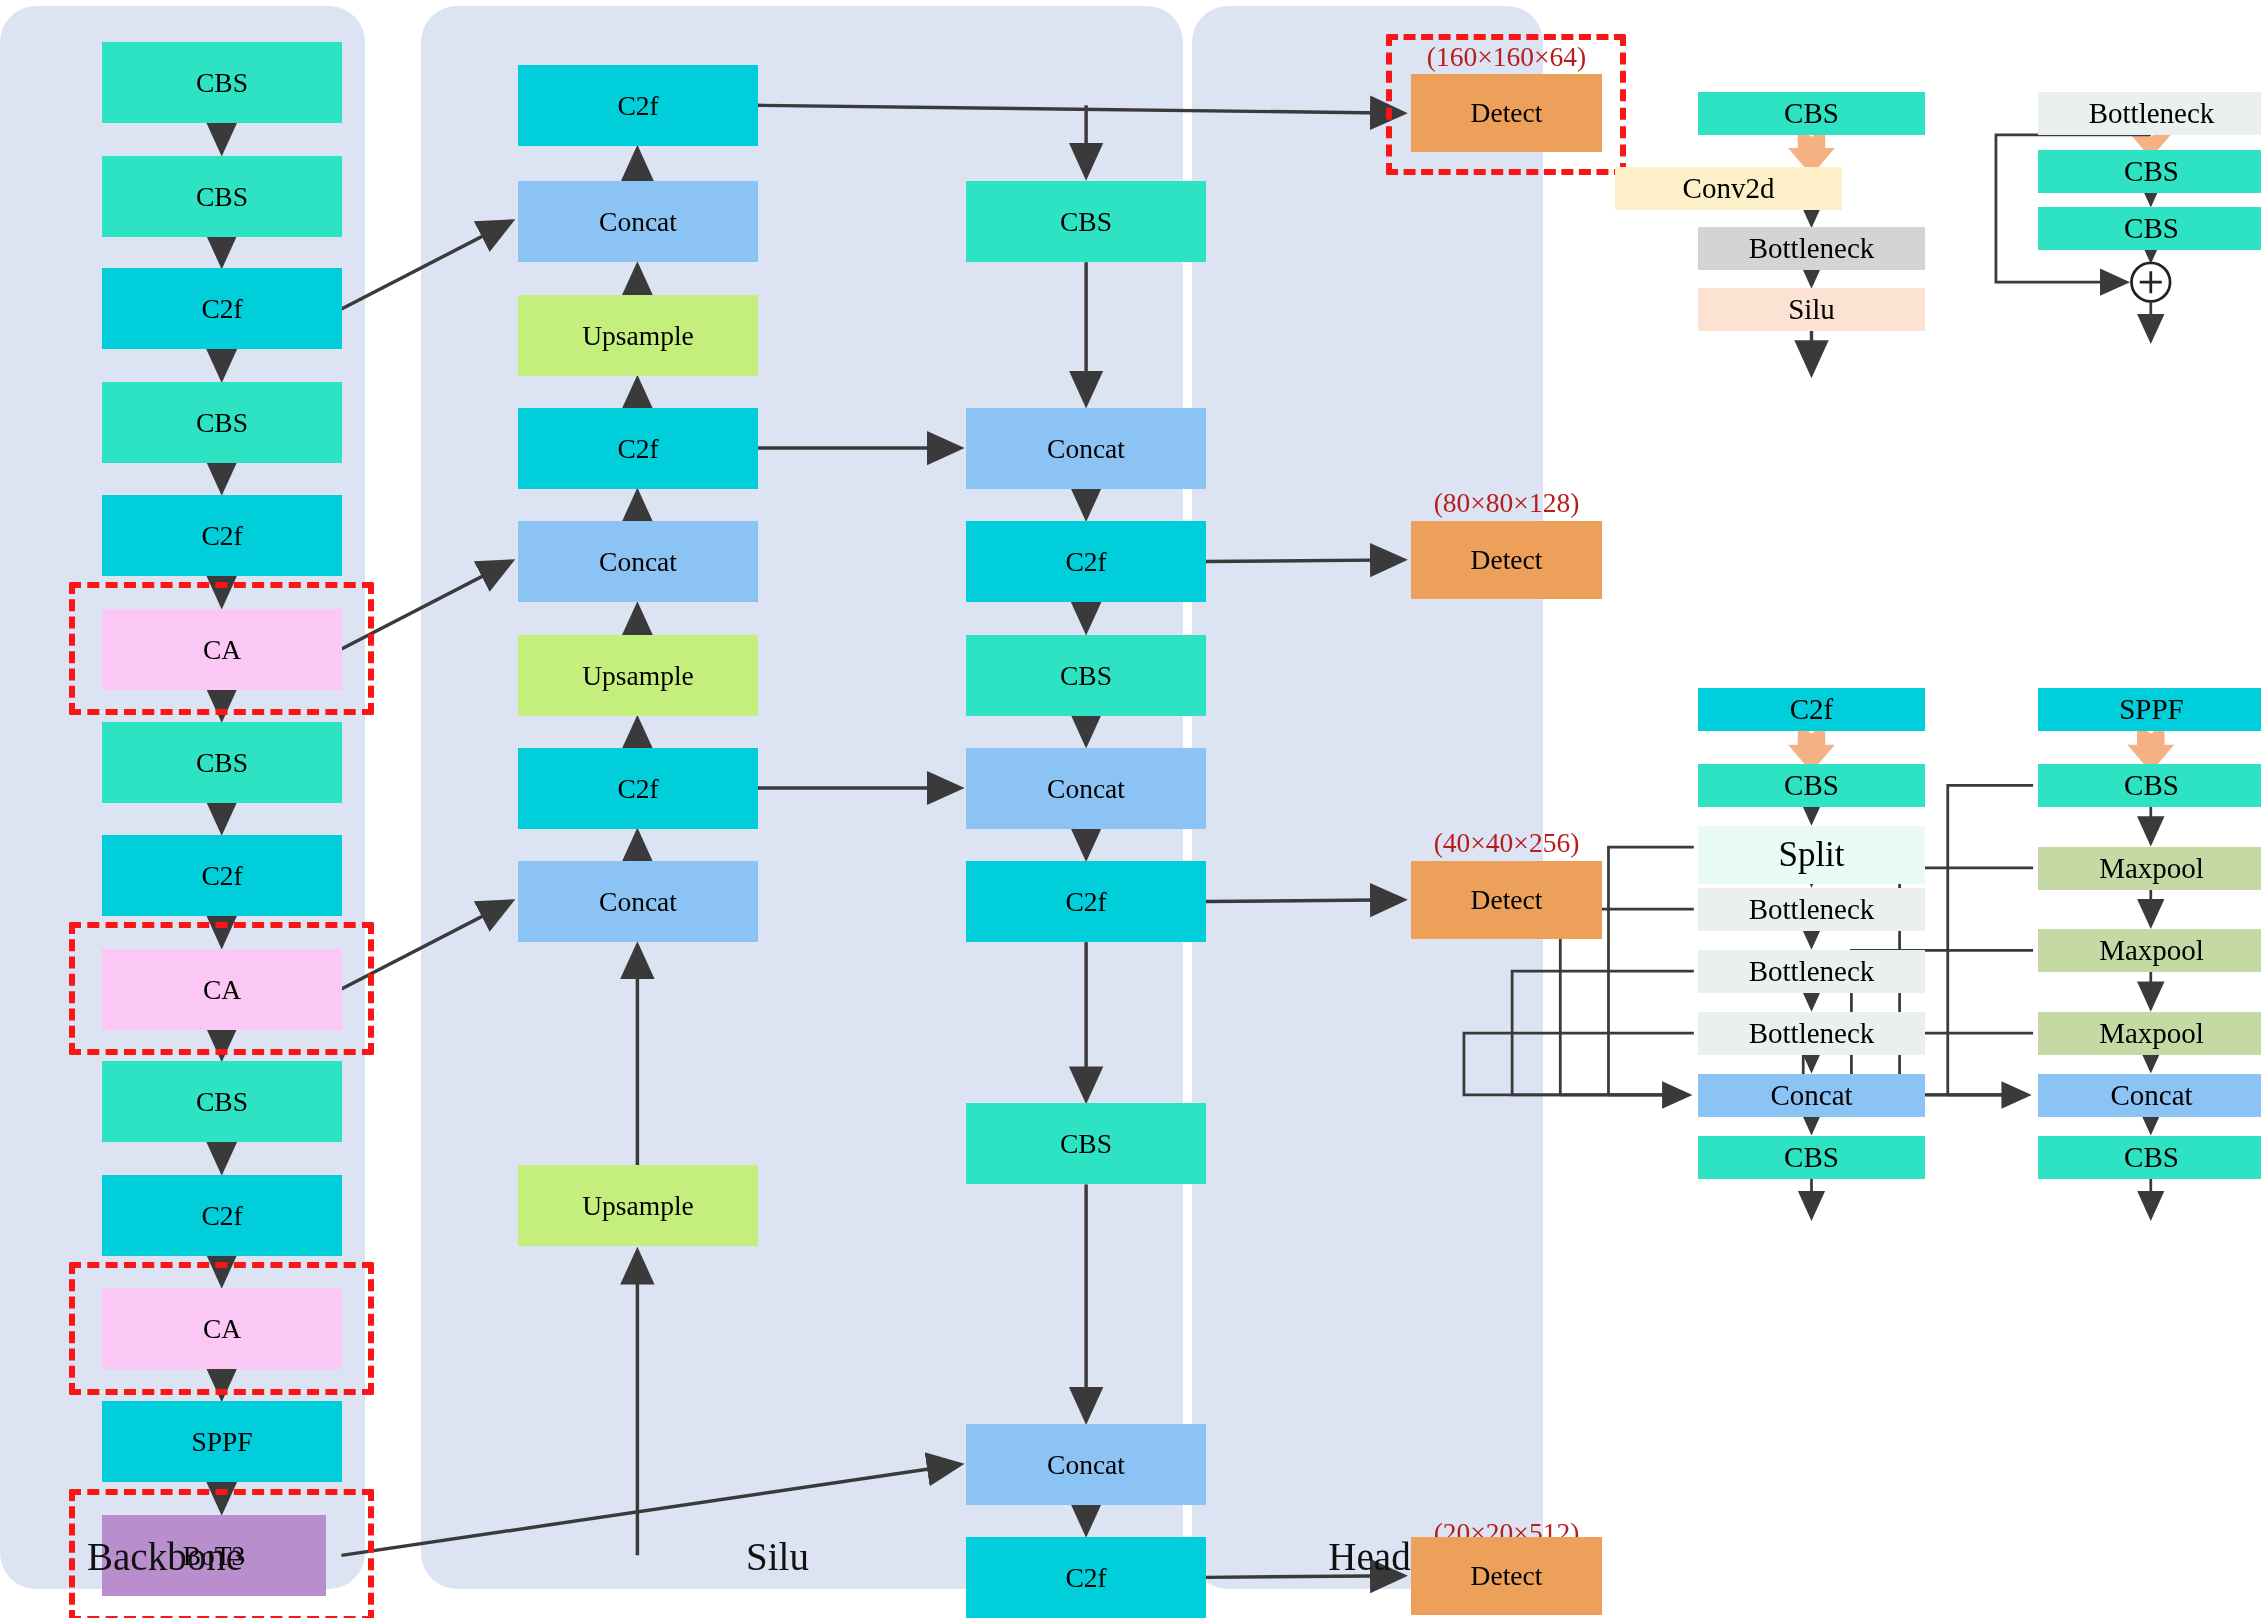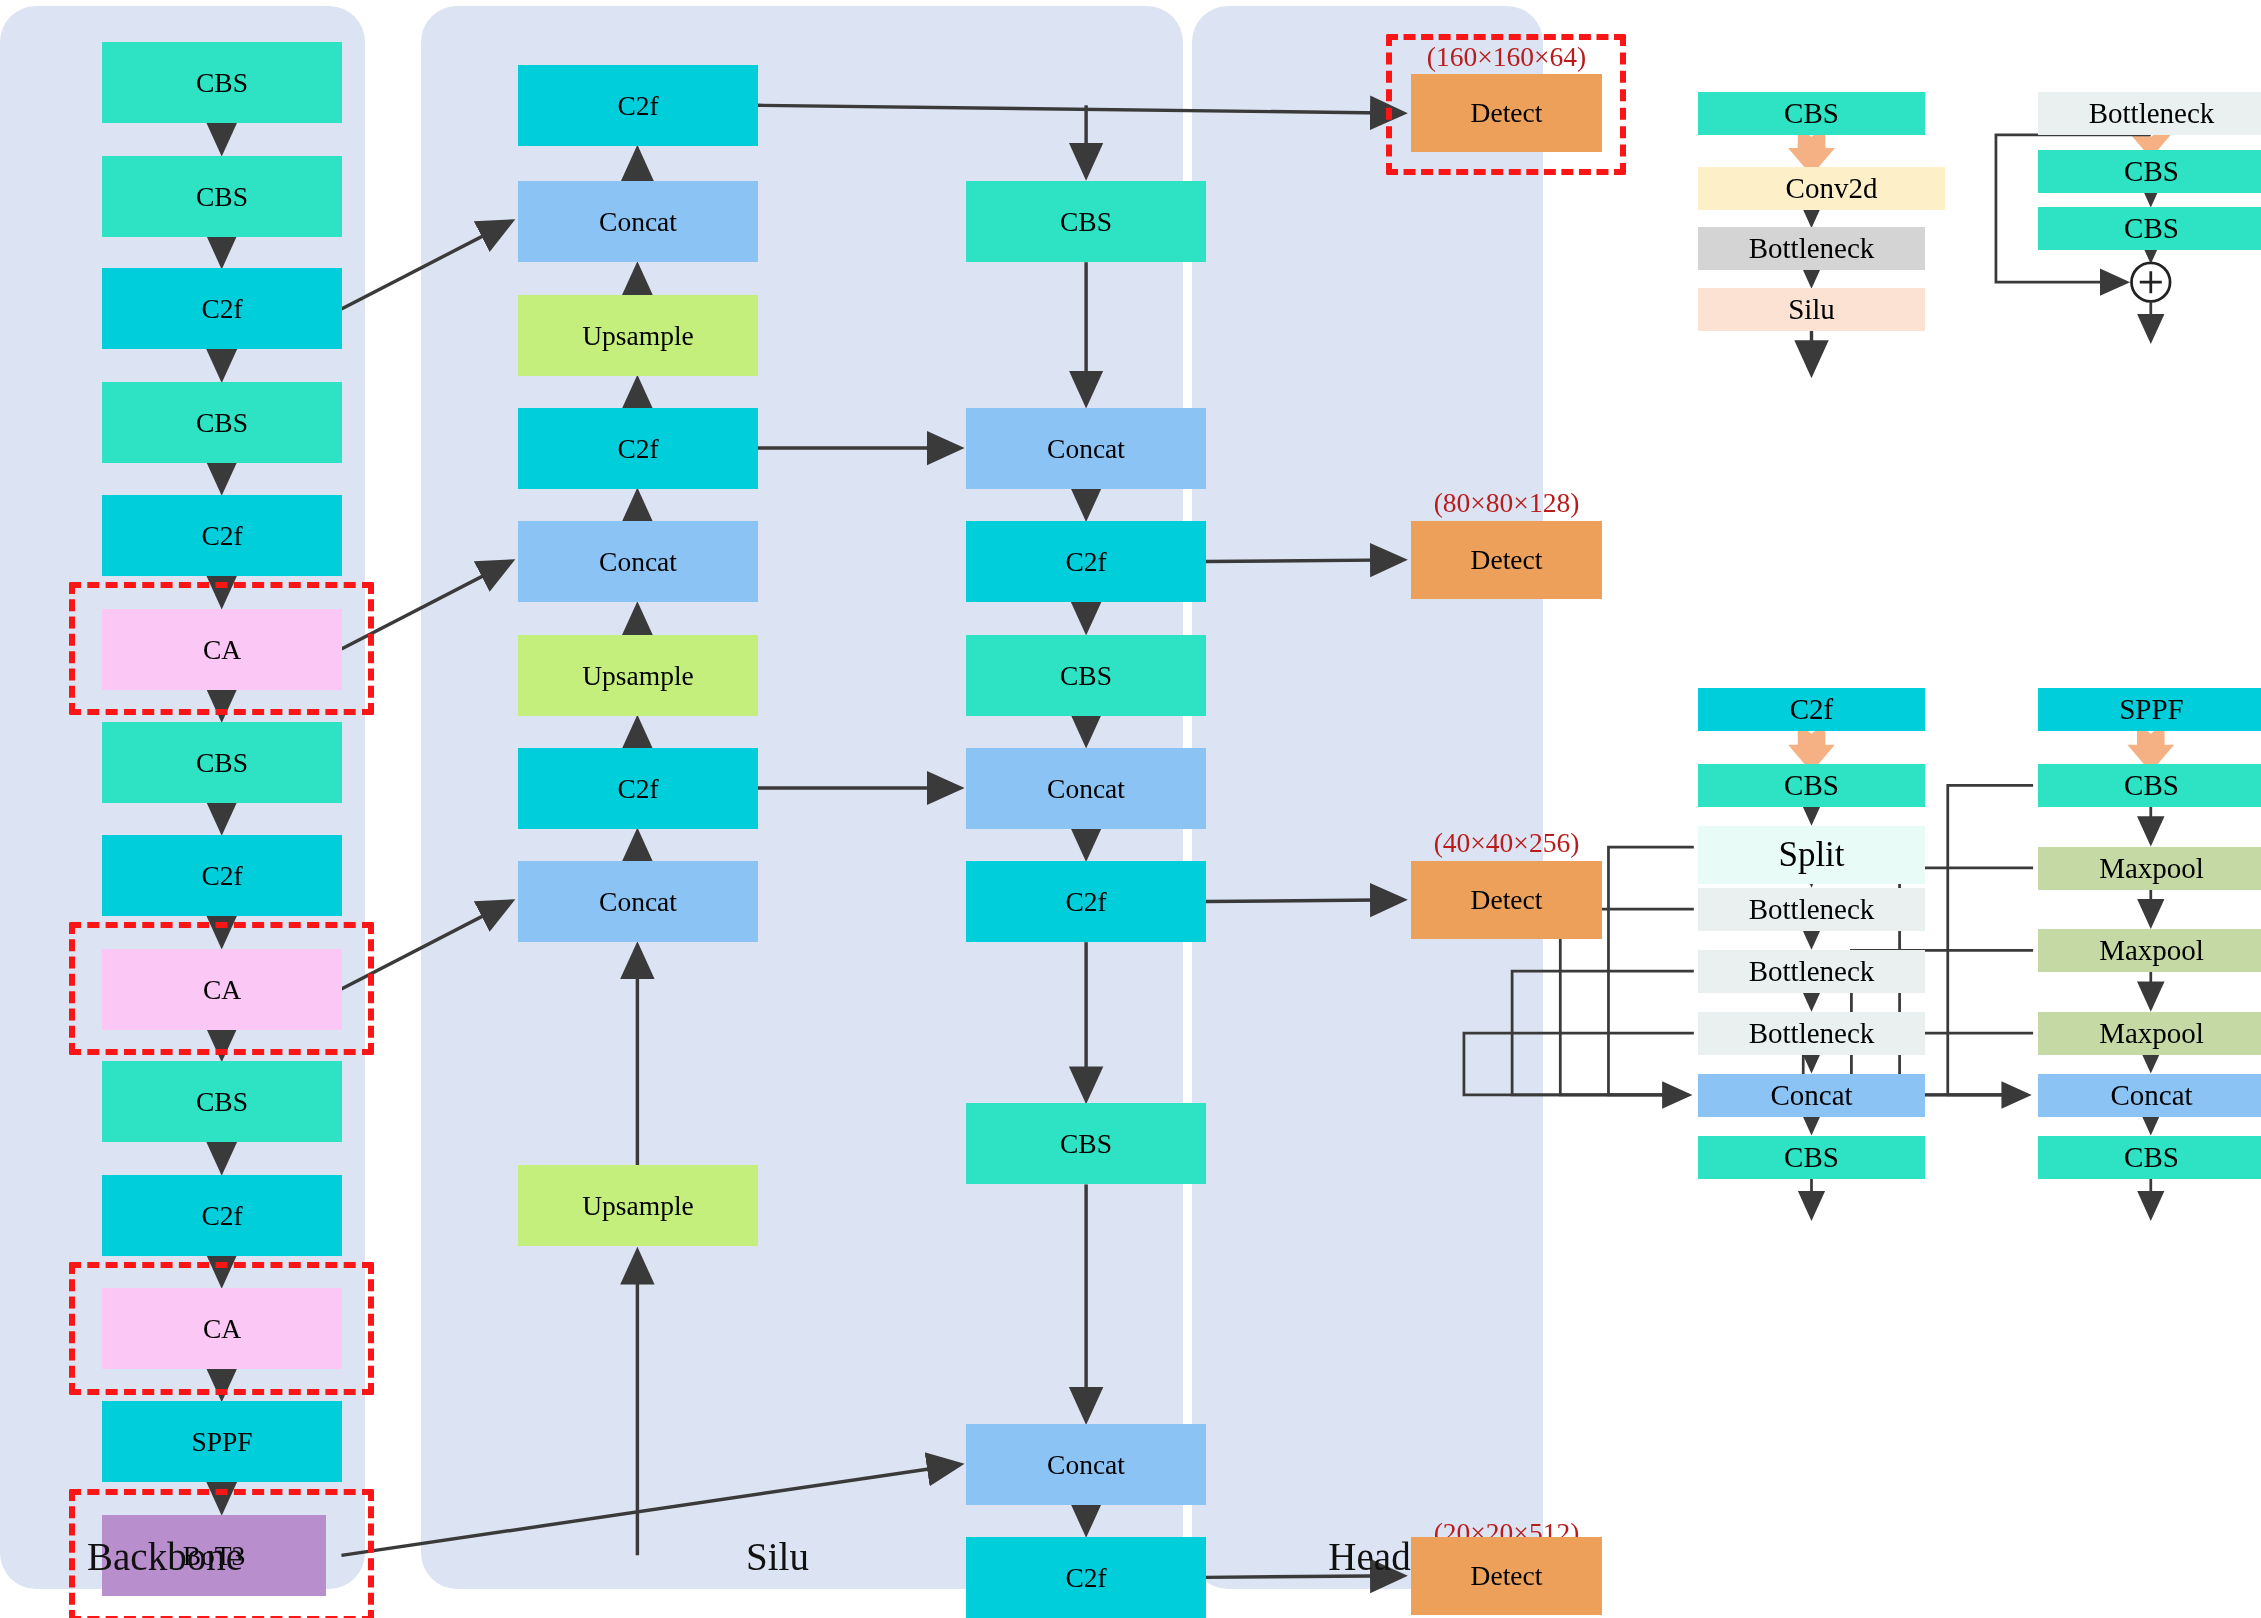--- a/index.html
+++ b/index.html
@@ -162,21 +162,21 @@
     <div class="blk" style="left: 1411px; top: 521px; width: 191px; height: 78px; background: rgb(236, 160, 90); font-size: 27.5px;">Detect</div>
     <div class="dimlabel" style="left: 1403px; top: 829px; width: 207px; height: 27.5px; font-size: 27.5px;">(40×40×256)</div>
     <div class="blk" style="left: 1411px; top: 861px; width: 191px; height: 78px; background: rgb(236, 160, 90); font-size: 27.5px;">Detect</div>
     <div class="dimlabel" style="left: 1403px; top: 1505px; width: 207px; height: 27.5px; font-size: 27.5px; margin-top: 14px;">(20×20×512)</div>
     <div class="blk" style="left: 1411px; top: 1537px; width: 191px; height: 78px; background: rgb(236, 160, 90); font-size: 27.5px;">Detect</div>
     <div class="dash" style="left: 1386px; top: 34px; width: 228px; height: 129px;"></div>
     <div class="panel-label" style="left: 27.5px; top: 1532px; width: 275px; height: 48px;">Backbone</div>
     <div class="panel-label" style="left: 640px; top: 1532px; width: 275px; height: 48px;">Silu</div>
     <div class="panel-label" style="left: 1232px; top: 1532px; width: 275px; height: 48px;">Head</div>
     <div class="lg-blk" style="left: 1698px; top: 92px; width: 227px; height: 43px; background: rgb(46, 227, 196); font-size: 29px;">CBS</div>
-    <div class="lg-blk" style="left: 1698px; top: 167px; width: 227px; height: 43px; background: rgb(253, 240, 200); font-size: 29px; padding-left: 20px;">Conv2d</div>
+    <div class="lg-blk" style="left: 1615px; top: 167px; width: 227px; height: 43px; background: rgb(253, 240, 200); font-size: 29px;">Conv2d</div>
     <div class="lg-blk" style="left: 1698px; top: 227px; width: 227px; height: 43px; background: rgb(212, 212, 212); font-size: 29px;">Bottleneck</div>
     <div class="lg-blk" style="left: 1698px; top: 288px; width: 227px; height: 43px; background: rgb(251, 226, 211); font-size: 29px;">Silu</div>
     <div class="lg-blk" style="left: 2038px; top: 92px; width: 227px; height: 43px; background: rgb(233, 240, 239); font-size: 29px;">Bottleneck</div>
     <div class="lg-blk" style="left: 2038px; top: 150px; width: 227px; height: 43px; background: rgb(46, 227, 196); font-size: 29px;">CBS</div>
     <div class="lg-blk" style="left: 2038px; top: 207px; width: 227px; height: 43px; background: rgb(46, 227, 196); font-size: 29px;">CBS</div>
     <div class="lg-blk" style="left: 1698px; top: 688px; width: 227px; height: 43px; background: rgb(0, 206, 219); font-size: 29px;">C2f</div>
     <div class="lg-blk" style="left: 1698px; top: 764px; width: 227px; height: 43px; background: rgb(46, 227, 196); font-size: 29px;">CBS</div>
     <div class="lg-blk" style="left: 1698px; top: 826px; width: 227px; height: 58px; background: rgb(233, 251, 246); font-size: 35px;">Split</div>
     <div class="lg-blk" style="left: 1698px; top: 888px; width: 227px; height: 43px; background: rgb(233, 240, 239); font-size: 29px;">Bottleneck</div>
     <div class="lg-blk" style="left: 1698px; top: 950px; width: 227px; height: 43px; background: rgb(233, 240, 239); font-size: 29px;">Bottleneck</div>

